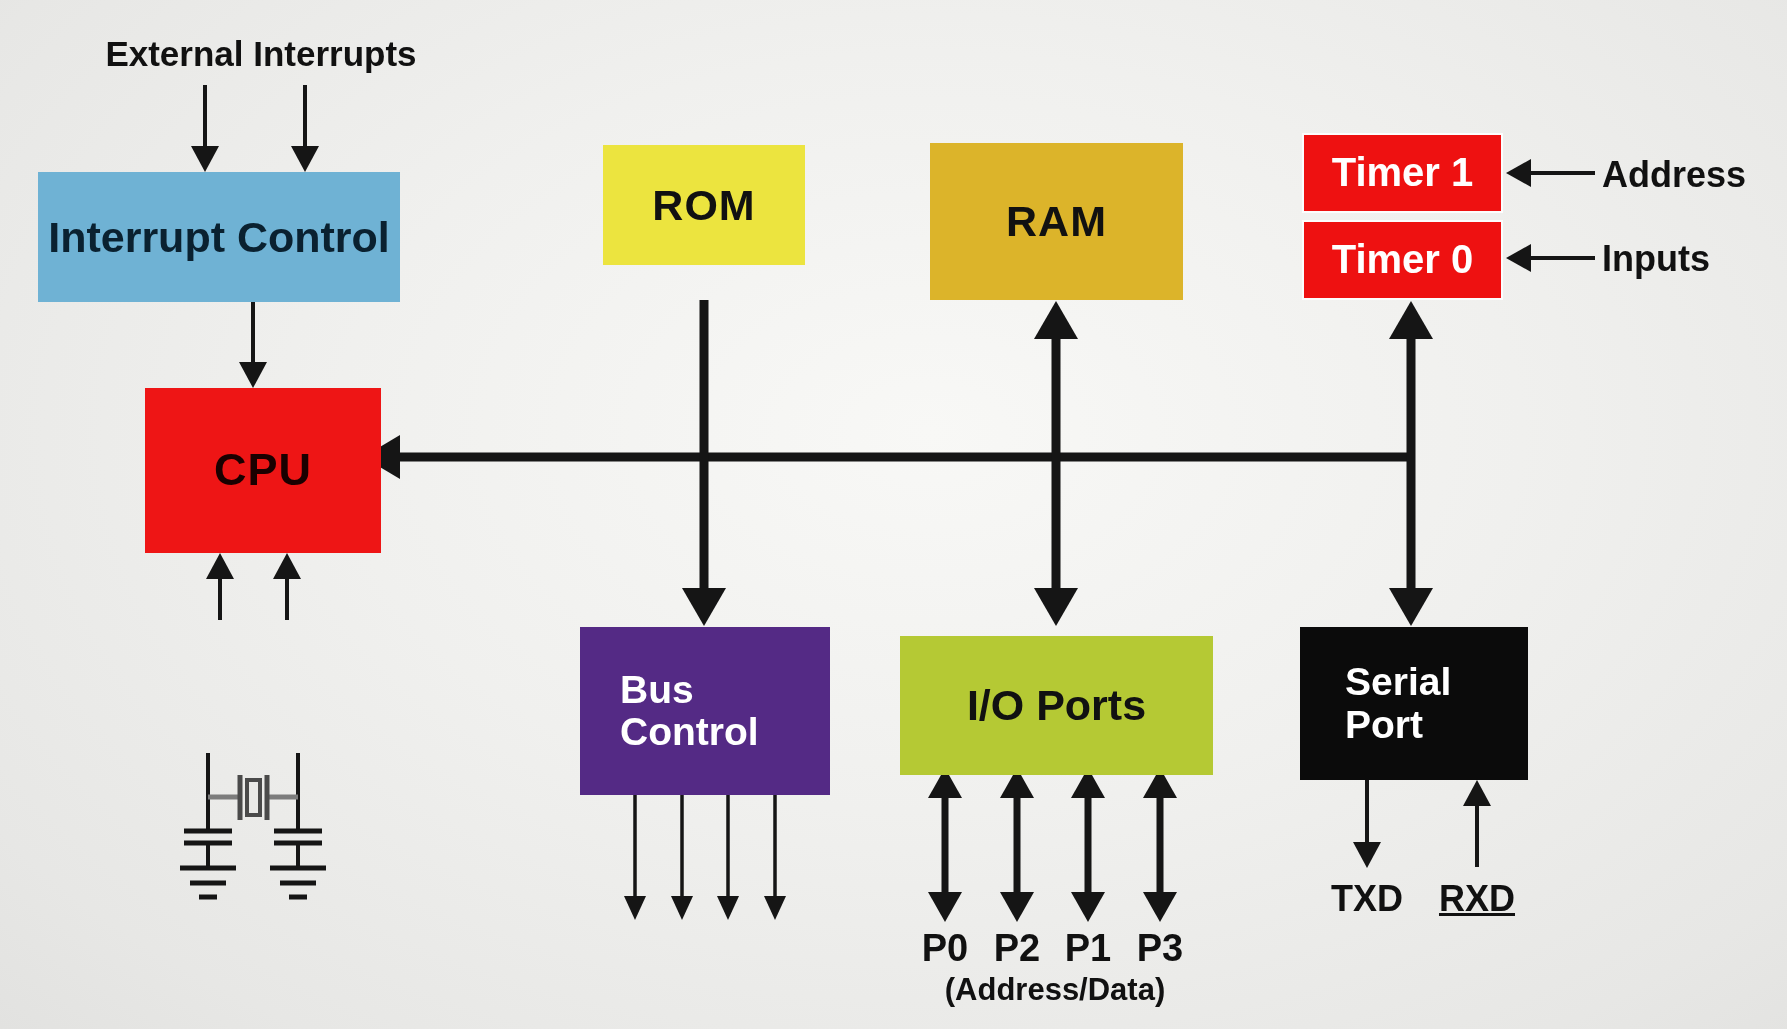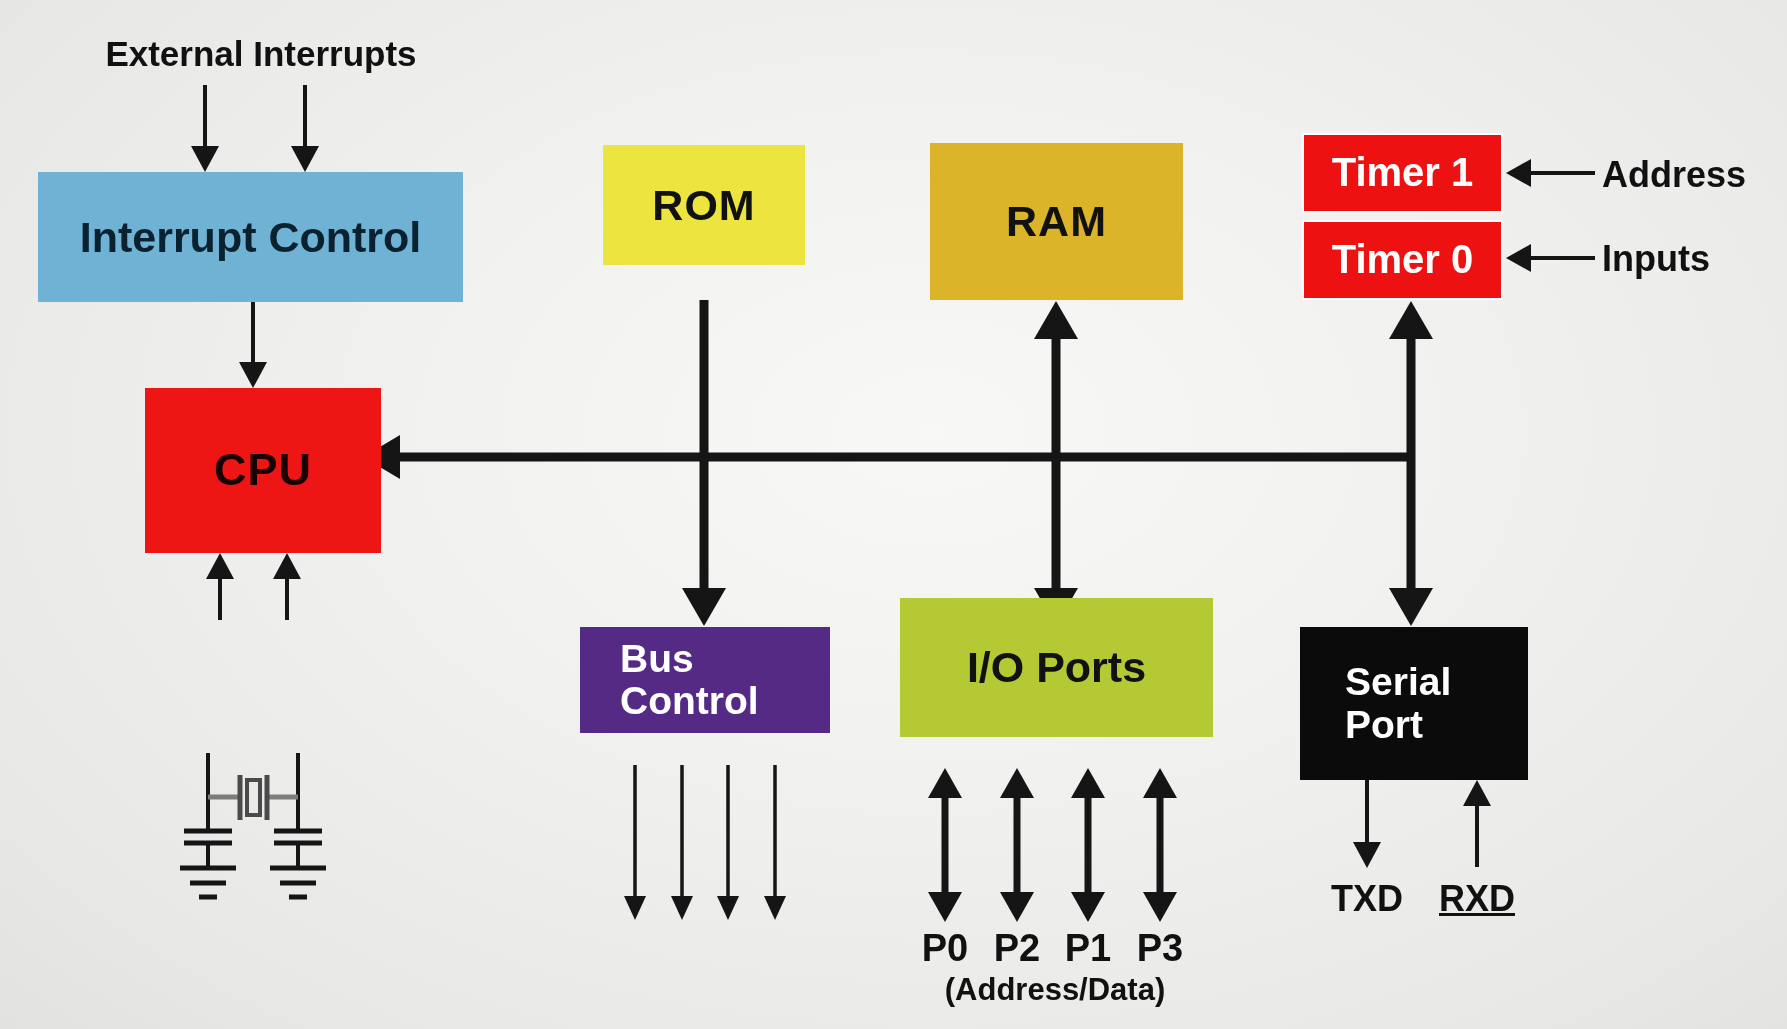--- a/index.html
+++ b/index.html
@@ -16,27 +16,27 @@
   .box{
     position:absolute;
     display:flex;align-items:center;justify-content:center;
     text-align:left;
     box-sizing:border-box;
     line-height:1.08;
   }
   .lbl{position:absolute;white-space:nowrap;}
   .center{transform:translate(-50%,-50%);}
 
-  .box-interrupt{left:38px;top:172px;width:425px;height:130px;background:var(--interrupt-control,#6fb2d4);color:var(--interrupt-text,#0a2130);font-size:43px;}
+  .box-interrupt{left:38px;top:172px;width:362px;height:130px;background:var(--interrupt-control,#6fb2d4);color:var(--interrupt-text,#0a2130);font-size:43px;}
   .box-cpu{left:145px;top:388px;width:236px;height:165px;background:var(--cpu,#ee1515);color:#1a0000;font-size:45px;letter-spacing:1px;}
   .box-osc{left:163px;top:620px;width:180px;height:133px;background:var(--osc,#ece43f);font-size:45px;letter-spacing:1px;}
   .box-rom{left:603px;top:145px;width:202px;height:120px;background:var(--rom,#ece43f);font-size:43px;letter-spacing:1px;}
   .box-ram{left:930px;top:143px;width:253px;height:157px;background:var(--ram,#dcb42a);font-size:43px;letter-spacing:1px;}
-  .box-bus{left:580px;top:627px;width:250px;height:106px;background:var(--bus-control,#542a85);color:#fff;font-size:39px;padding:0 40px;}
-  .box-io{left:900px;top:598px;width:313px;height:139px;background:var(--io-ports,#b5c934);font-size:43px;}
+  .box-bus{left:580px;top:627px;width:250px;height:168px;background:var(--bus-control,#542a85);color:#fff;font-size:39px;padding:0 40px;}
+  .box-io{left:900px;top:636px;width:313px;height:139px;background:var(--io-ports,#b5c934);font-size:43px;}
   .box-serial{left:1300px;top:627px;width:228px;height:153px;background:var(--serial-port,#0b0b0b);color:#fff;font-size:39px;padding:0 45px;}
   .box-timer1{left:1302px;top:133px;width:201px;height:80px;background:var(--timer,#ee1111);color:#fff;font-size:40px;border:2px solid #fdfdfd;}
   .box-timer0{left:1302px;top:220px;width:201px;height:80px;background:var(--timer,#ee1111);color:#fff;font-size:40px;border:2px solid #fdfdfd;}
 
   .lbl-ext{left:261px;top:54px;font-size:35px;}
   .lbl-counter{left:1602px;top:175px;font-size:36px;transform:translateY(-50%);}
   .lbl-inputs{left:1602px;top:259px;font-size:36px;transform:translateY(-50%);}
   .lbl-port{top:948px;font-size:38px;}
   .lbl-p0{left:945px;text-align:center;}
   .lbl-p2{left:1017px;}

